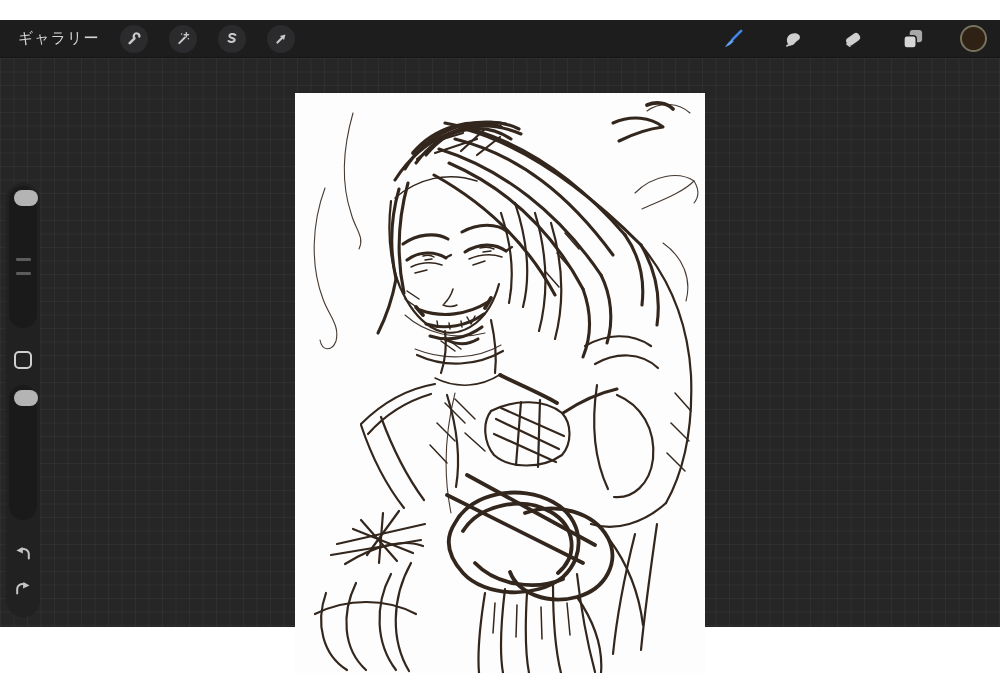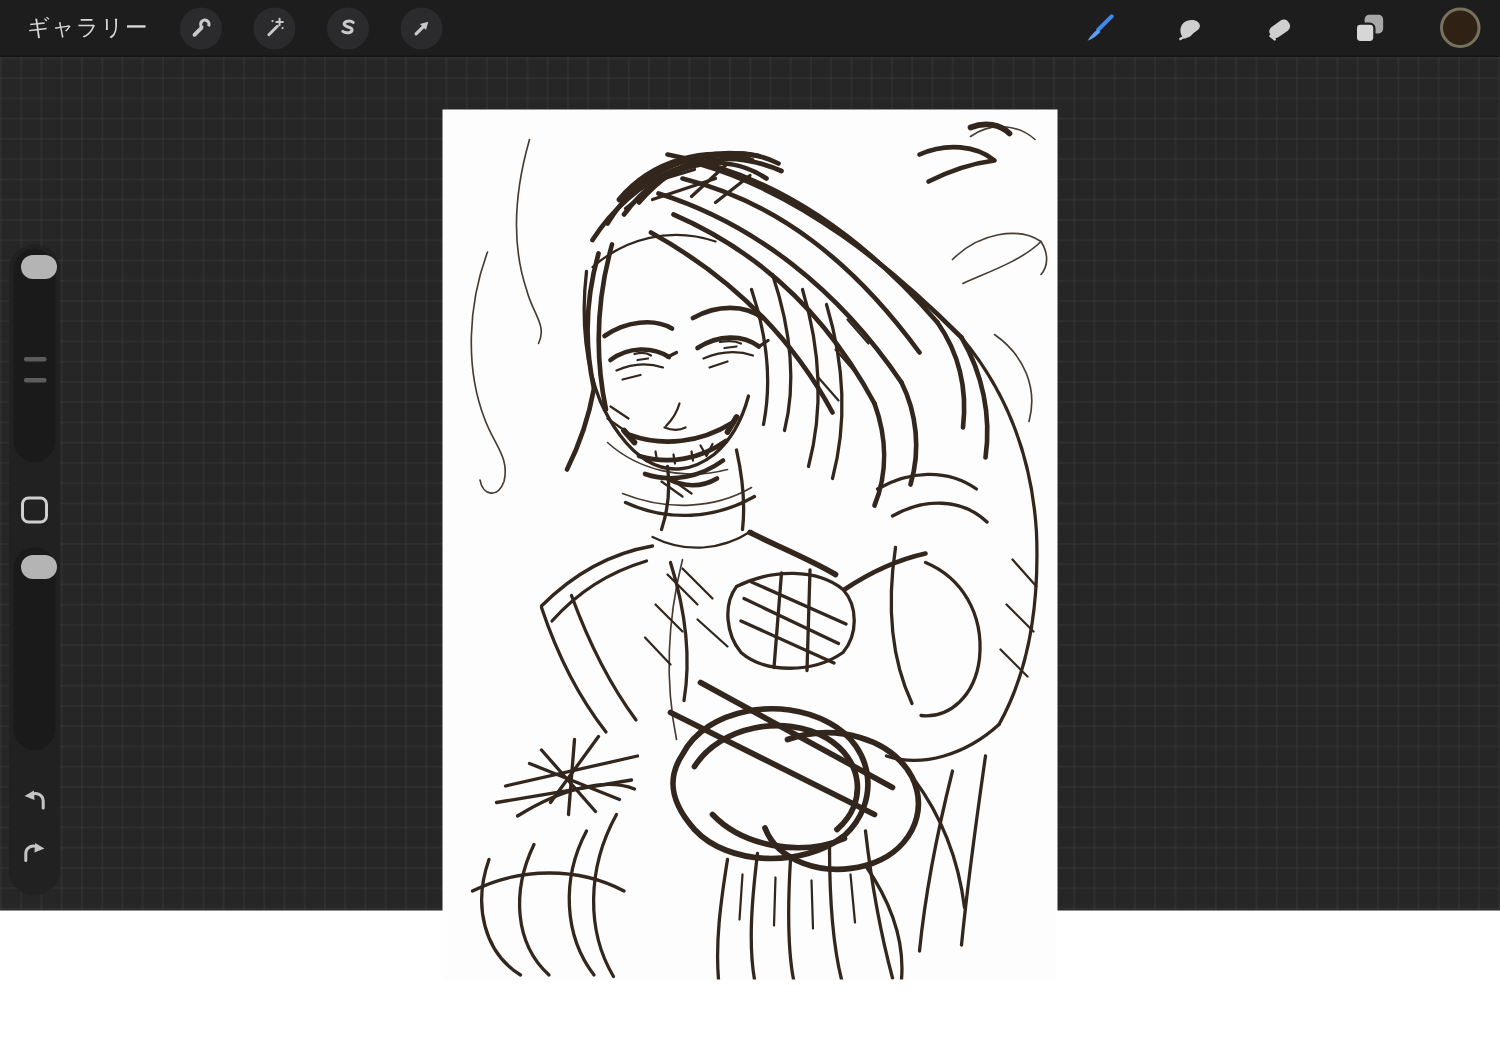--- a/index.html
+++ b/index.html
@@ -3,20 +3,21 @@
 <meta charset="utf-8">
 <style>
   * { margin:0; padding:0; box-sizing:border-box; }
   html,body { width:1000px; height:695px; overflow:hidden; font-family:"Liberation Sans", sans-serif; }
   .app { position:relative; width:1000px; height:607px; background-color:#262626;
     background-image:
       linear-gradient(to right, rgba(255,255,255,0.035) 1px, transparent 1px),
       linear-gradient(to bottom, rgba(255,255,255,0.035) 1px, transparent 1px);
     background-size:13.5px 13.5px;
     background-position:0 38px;
+    margin-top:20px;
   }
   
   .topbar { position:absolute; left:0; top:0; width:1000px; height:38px;
     background:#1d1d1e; border-bottom:1px solid #141414;
     display:flex; align-items:center; }
   .gallery-label { color:#d6d6d6; font-size:15px; margin-left:18px; letter-spacing:1px; cursor:default; }
   .tool-circle { width:28px; height:28px; border-radius:50%; background:#2b2b2d;
     display:flex; align-items:center; justify-content:center; flex:0 0 auto; }
   .lspace { margin-left:21px; }
   .right-tools { margin-left:auto; display:flex; align-items:center; gap:34px; padding-right:13px; }

